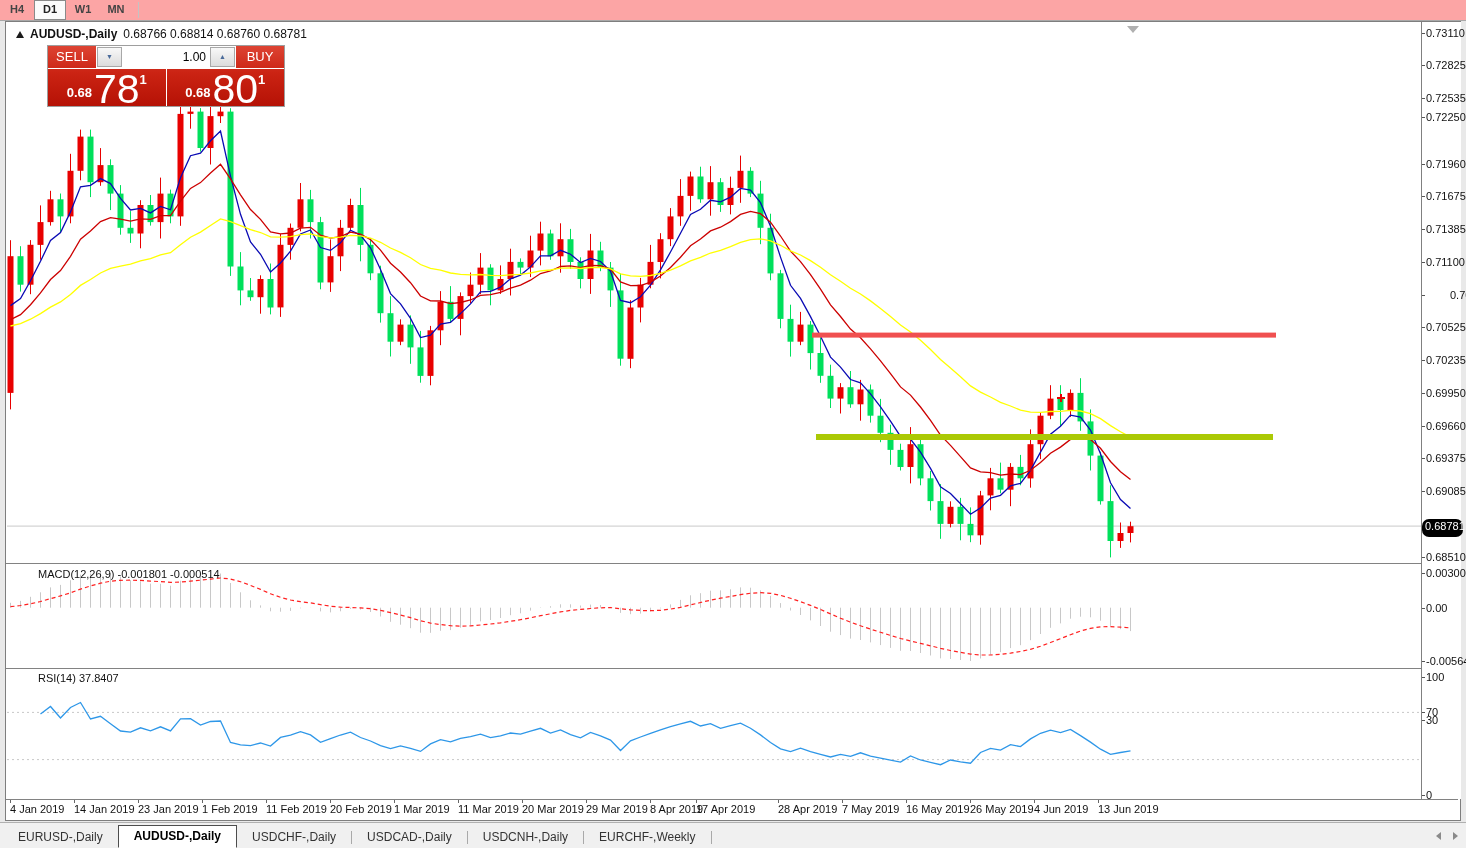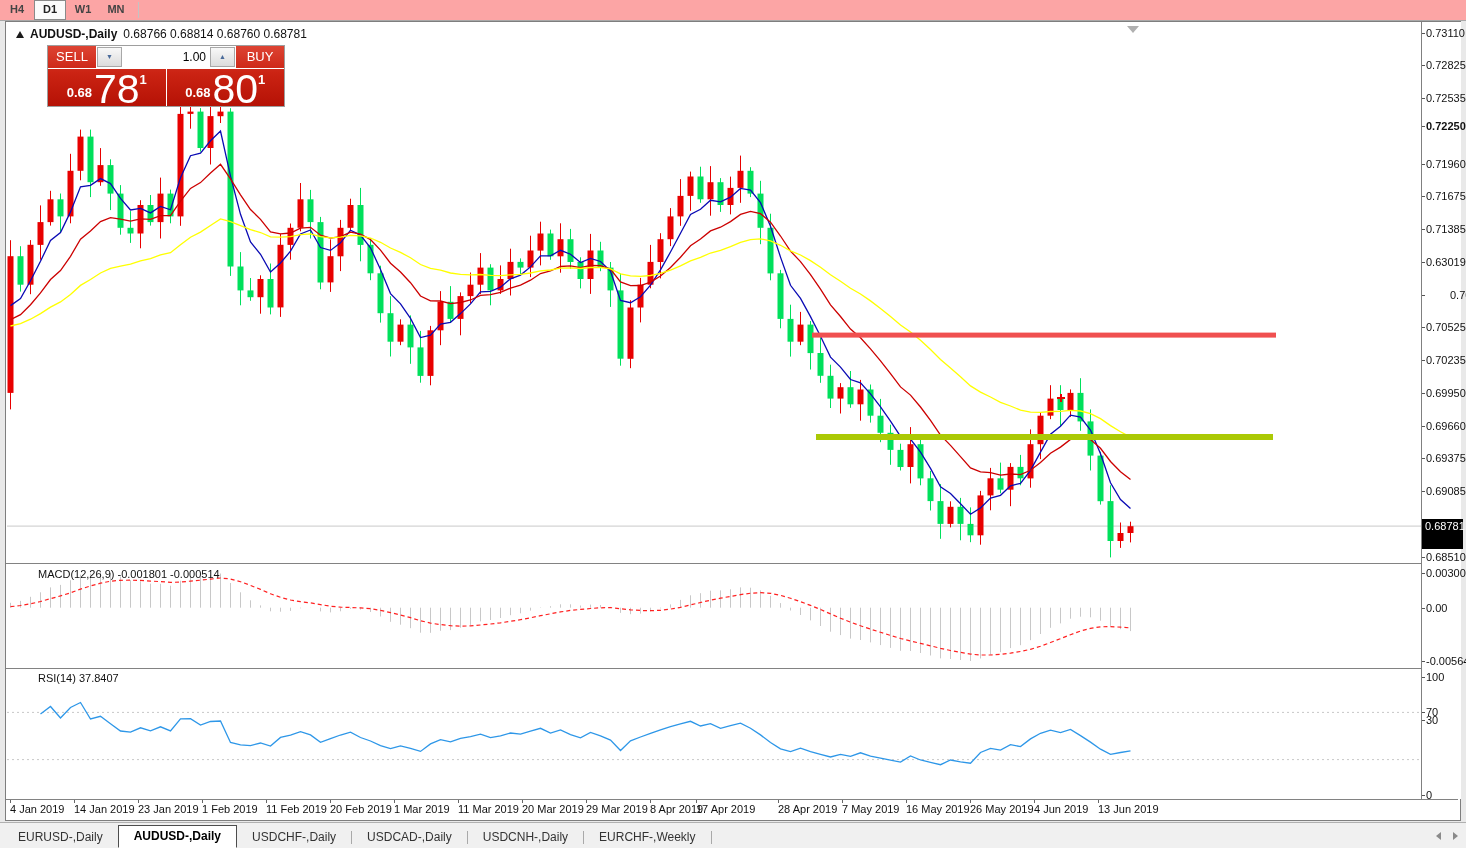--- a/index.html
+++ b/index.html
@@ -18,22 +18,22 @@
   .chart-window{position:absolute;left:5px;top:21px;width:1454px;height:798px;background:#fff;
     border:1px solid #7e7e7e;}
 
   .pane-svg{position:absolute;left:1px;}
   .pane-sep{position:absolute;left:0;width:1452px;height:1px;background:#828282;}
 
   
   .axis-col{position:absolute;left:1415px;top:0;width:39px;height:777px;border-left:1px solid #808080;background:#fff;}
   .axis-label{position:absolute;left:4px;font-size:11px;color:#111;white-space:nowrap;}
   .axis-label:before{content:"";position:absolute;left:-4px;top:6px;width:3px;height:1px;background:#555;}
-  .price-tag{position:absolute;left:1416px;width:38px;height:30px;background:#000;color:#fff;
-    font-size:11px;line-height:14px;padding-left:3px;}
+  .price-tag{position:absolute;left:1416px;width:38px;height:18px;background:#000;color:#fff;
+    font-size:11px;line-height:14px;padding-left:3px;border-radius:7px;}
 
   
   .title-row{position:absolute;left:10px;top:5px;display:flex;align-items:center;gap:6px;font-size:12px;color:#111;}
   .collapse-arrow{width:0;height:0;border-left:4px solid transparent;border-right:4px solid transparent;
     border-bottom:7px solid #1a1a1a;}
   .symbol-name{font-weight:700;}
   .shift-icon{position:absolute;left:1121px;top:4px;width:0;height:0;
     border-left:6px solid transparent;border-right:6px solid transparent;border-top:7px solid #b0b0b0;}
 
   .ind-label{position:absolute;left:8px;font-size:11px;color:#111;padding-left:24px;}
@@ -496,25 +496,25 @@
       <span class="axis-label" id="macd-ax-top" style="top: 545px;">0.003003</span>
       <span class="axis-label" id="macd-ax-zero" style="top: 580px;">0.00</span>
       <span class="axis-label" id="macd-ax-bot" style="top: 633px;">-0.005648</span>
       <span class="axis-label" id="rsi-ax-0" style="top: 649px;">100</span>
       <span class="axis-label" id="rsi-ax-1" style="top: 684px;">70</span>
       <span class="axis-label" id="rsi-ax-2" style="top: 692px; text-align: center;">30</span>
       <span class="axis-label" id="rsi-ax-3" style="top: 767px;">0</span>
     <span class="axis-label" style="top: 5px;">0.73110</span>
         <span class="axis-label" style="top: 37px;">0.72825</span>
         <span class="axis-label" style="top: 70px;">0.72535</span>
-        <span class="axis-label" style="top: 98px; font-weight: bold;">0.72250</span>
+        <span class="axis-label" style="top: 89px;">0.72250</span>
         <span class="axis-label" style="top: 136px; text-align: right;">0.71960</span>
         <span class="axis-label" style="top: 168px;">0.71675</span>
         <span class="axis-label" style="top: 201px;">0.71385</span>
-        <span class="axis-label" style="top: 234px;">0.63019</span>
+        <span class="axis-label" style="top: 234px;">0.71100</span>
         <span class="axis-label" style="top: 267px; padding-left: 24px;">0.70810</span>
         <span class="axis-label" style="top: 299px;">0.70525</span>
         <span class="axis-label" style="top: 332px;">0.70235</span>
         <span class="axis-label" style="top: 365px;">0.69950</span>
         <span class="axis-label" style="top: 398px;">0.69660</span>
         <span class="axis-label" style="top: 430px;">0.69375</span>
         <span class="axis-label" style="top: 463px;">0.69085</span>
         <span class="axis-label" style="top: 529px;">0.68510</span>
       </div>
     <div class="price-tag" id="price-tag" style="top: 497px;">0.68781</div>

